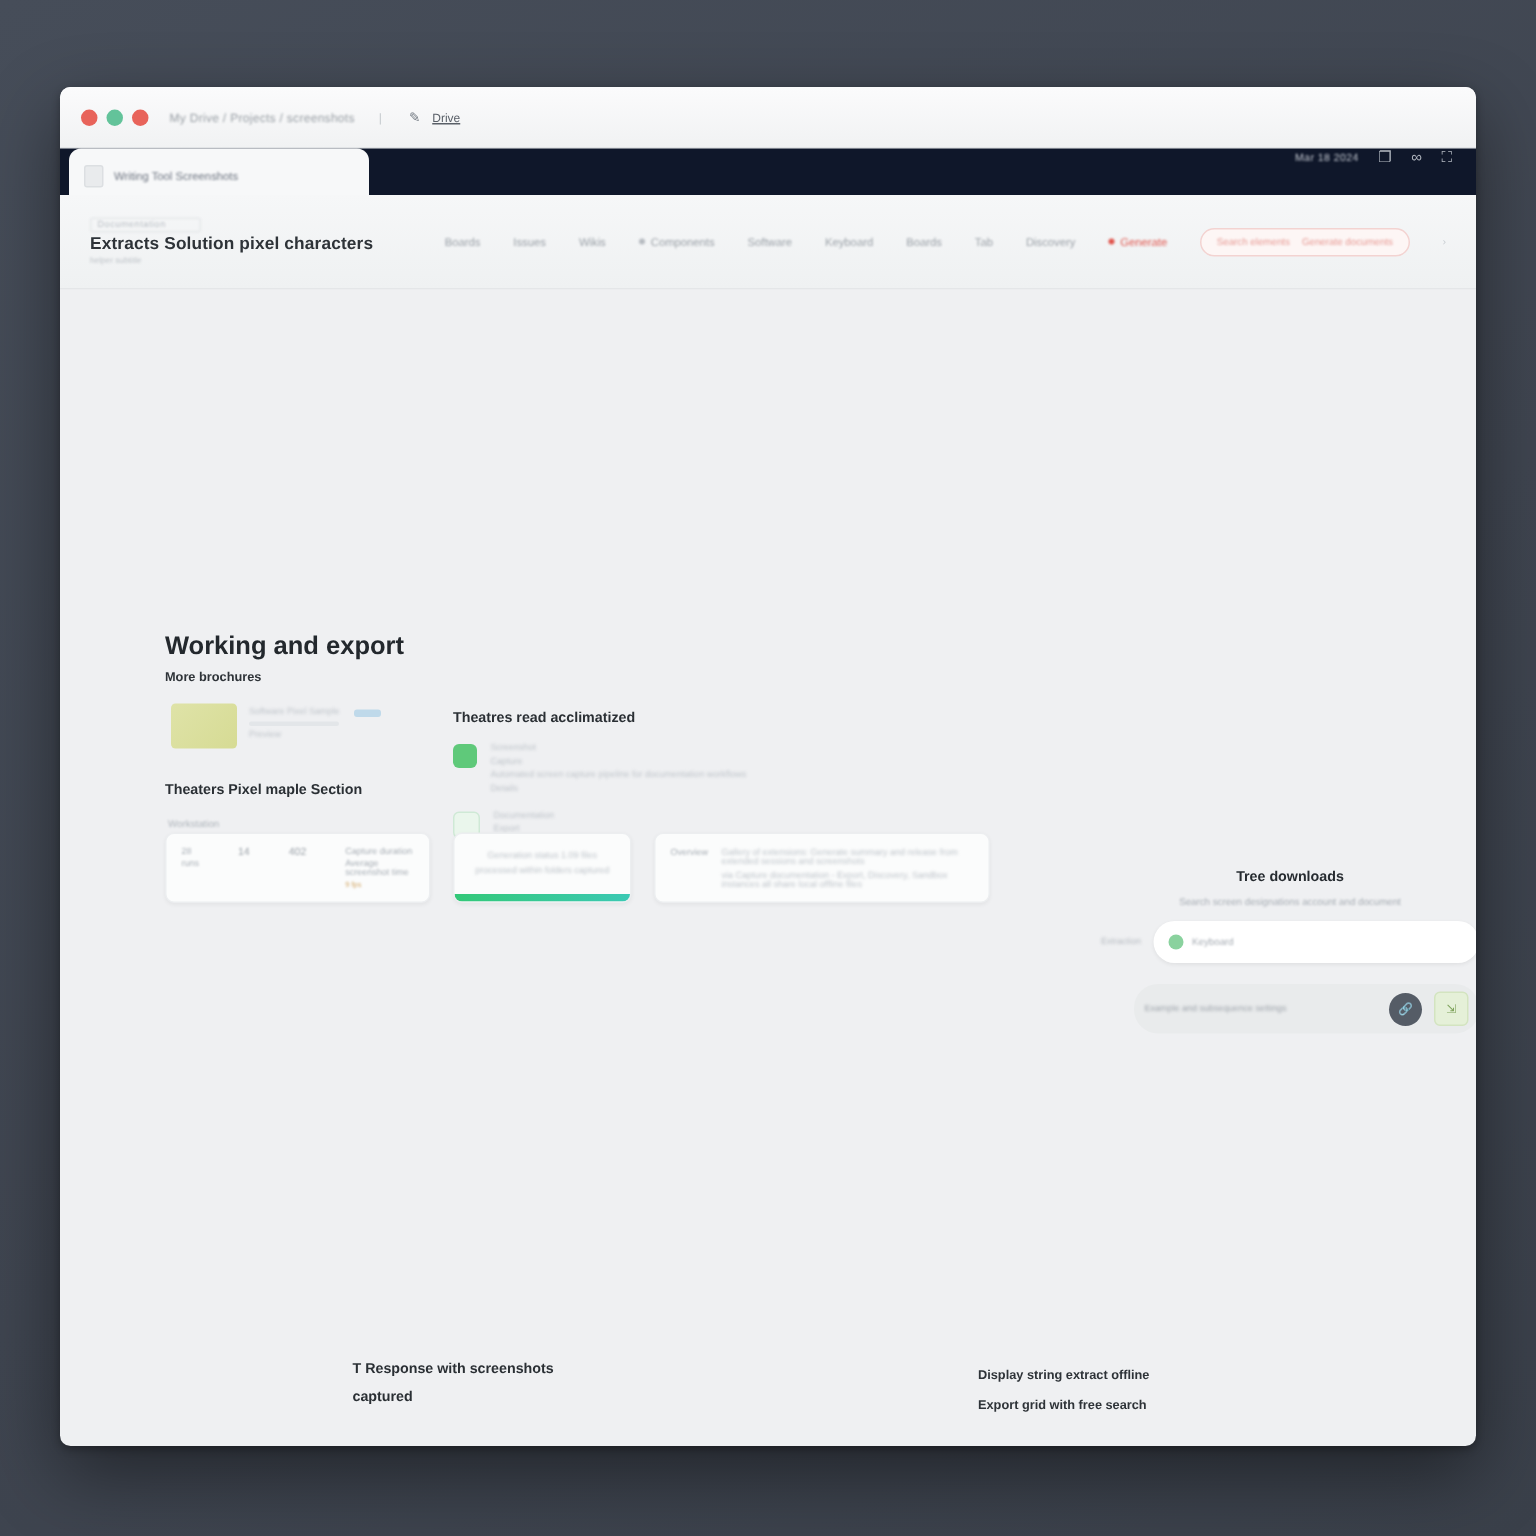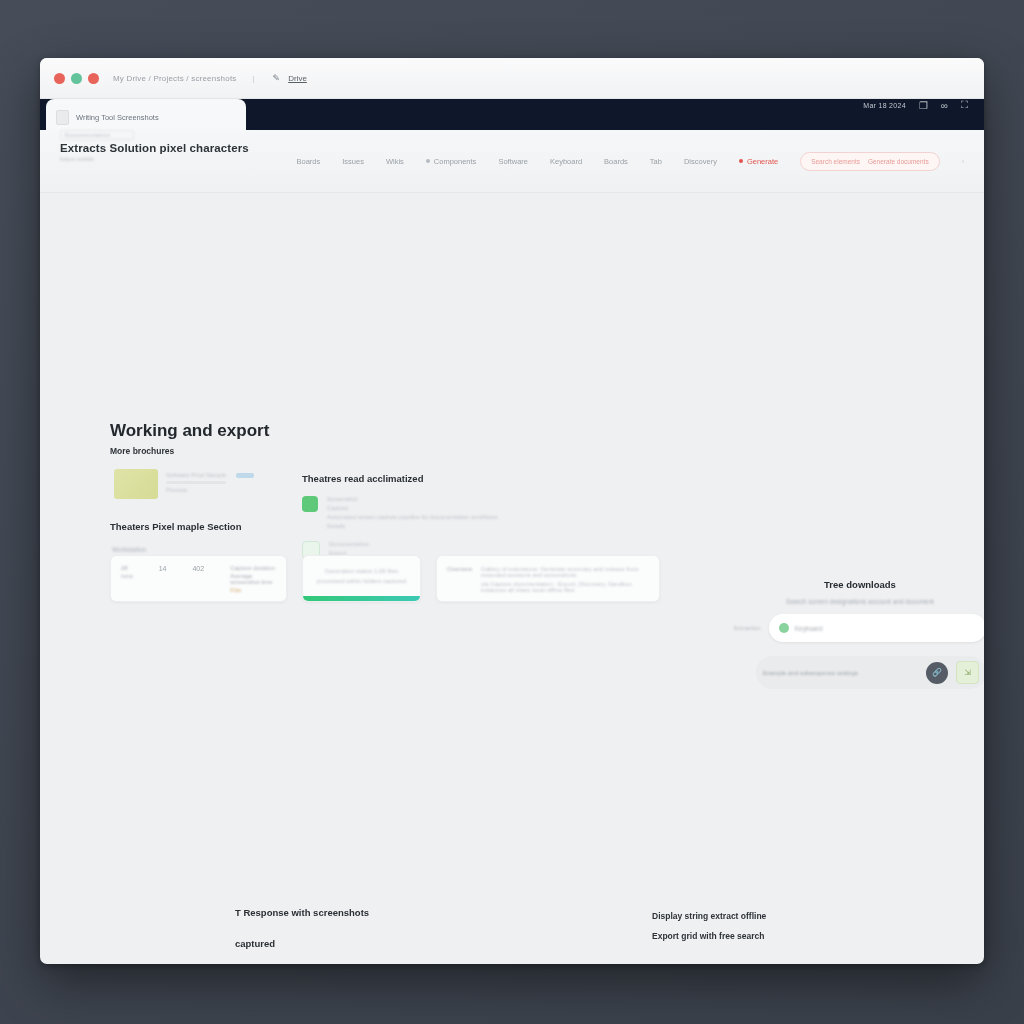--- a/index.html
+++ b/index.html
@@ -54,21 +54,21 @@
   .tabstrip-right{
     margin-left:auto;display:flex;align-items:center;gap:13px;
     padding:0 16px 10px 0;
   }
   .ts-label{font-size:7px;color:#c3c8d0;filter:blur(.6px);letter-spacing:.3px;}
   .ts-icon{font-size:10px;color:#cdd2d9;opacity:.85;}
   
   .site-header{
     height:62px;background:linear-gradient(#f6f7f8,#eff1f2);
     border-bottom:1px solid #e4e6e8;
-    display:flex;padding:0 20px;position:relative;
+    display:flex;align-items:center;padding:0 20px;position:relative;
   }
   .brand-wrap{display:flex;flex-direction:column;gap:2px;}
   .brand-kicker{
     font-size:6px;color:#b9bec4;filter:blur(.8px);letter-spacing:.4px;
     border:1px solid #e6e8ea;border-radius:2px;padding:1px 4px;width:64px;
   }
   .brand{
     font-size:11.5px;font-weight:bold;color:#2e3338;letter-spacing:.1px;
     filter:blur(.45px);white-space:nowrap;
   }
@@ -325,21 +325,21 @@
         </div>
         <div class="action-row">
           <span class="action-text">Example and subsequence settings</span>
           <span class="btn-dark">🔗</span>
           <span class="btn-green">⇲</span>
         </div>
       </div>
 
       <div class="bl">
         <div class="h-md">T Response with screenshots</div>
-        <div class="h-md" style="margin-top:20px;">captured</div>
+        <div class="h-md" style="margin-top:8px;">captured</div>
       </div>
 
       <div class="br h-sm">Display string extract offline</div>
       <div class="br2 h-sm">Export grid with free search</div>
 
     </div>
   </div>
 </div>
 
 </body></html>

